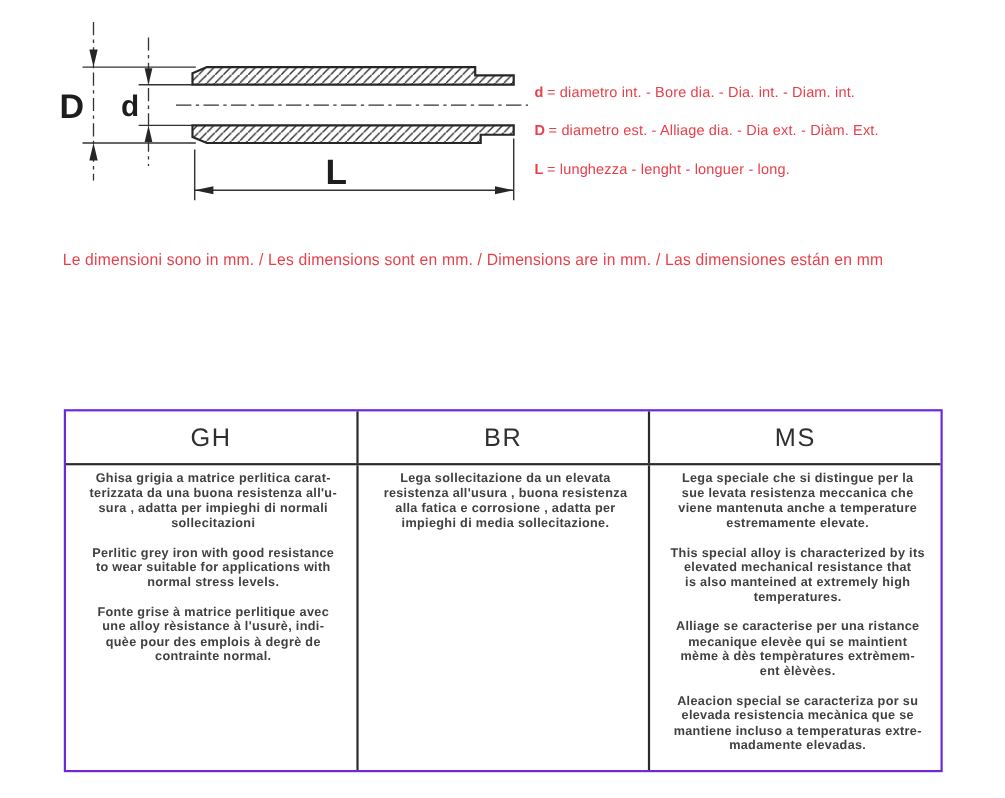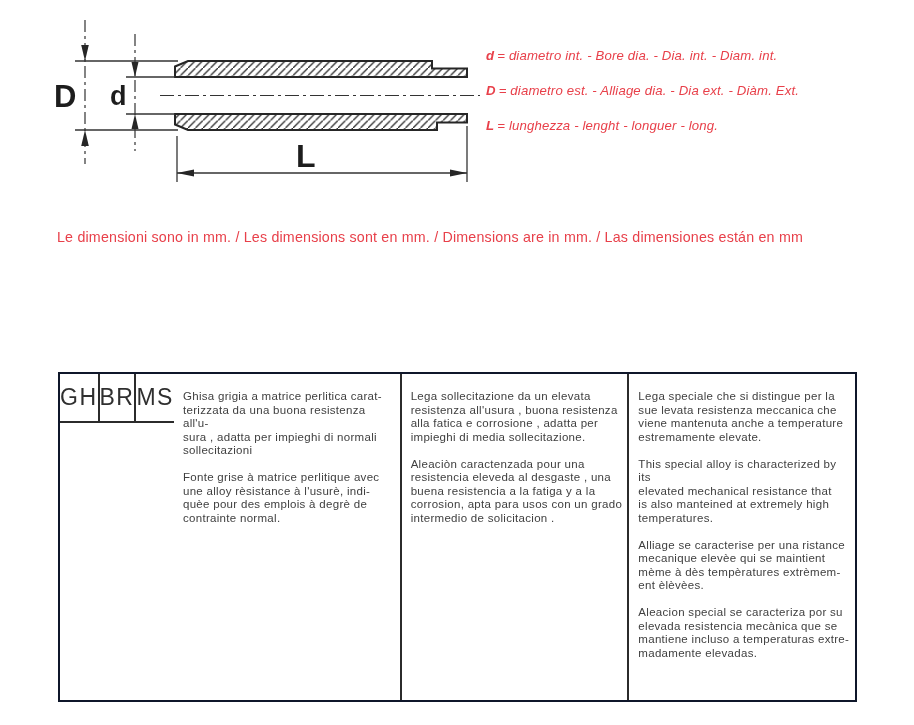--- a/index.html
+++ b/index.html
@@ -4,40 +4,40 @@
 <style>
   html,body{margin:0;padding:0;background:#ffffff;}
   .page{
     position:relative;width:914px;height:725px;background:#ffffff;
     font-family:"Liberation Sans",sans-serif;overflow:hidden;
   }
   
   .diagram{position:absolute;left:38px;top:8px;width:450px;height:198px;}
   .diagram svg{display:block;}
   
-  .legend{position:absolute;left:486px;top:49px;color:#e8404a;font-style:italic;}
+  .legend{position:absolute;left:486px;top:77px;color:#e8404a;}
   .legend-item{height:14px;line-height:14px;margin-bottom:21px;font-size:13.2px;letter-spacing:.15px;white-space:nowrap;}
   .legend-item .sym{font-weight:bold;margin-right:3px;}
   
   .note{
     position:absolute;left:57px;top:228px;color:#e8404a;font-size:15px;
     white-space:nowrap;transform:scaleX(.95);transform-origin:left top;letter-spacing:.2px;
   }
   
   .materials-table{
     position:absolute;left:58px;top:372px;width:795px;height:326px;
-    border:2px solid #0f172a;display:flex;flex-direction:row;
+    border:2px solid #6d28d9;display:flex;flex-direction:column;text-align:center;
   }
   .mt-head{display:flex;height:47px;border-bottom:2px solid #2b2b2b;flex:0 0 auto;}
   .mt-body{display:flex;flex:1 1 auto;}
   .mt-hcell{
     flex:1 1 0;display:flex;align-items:center;justify-content:center;
     font-size:23px;letter-spacing:1.5px;color:#2f2f2f;font-weight:500;
   }
-  .mt-cell{flex:1 1 0;padding:16px 5px 0 9px;overflow:hidden;}
+  .mt-cell{flex:1 1 0;padding:6px 5px 0 9px;overflow:hidden;font-weight:bold;}
   .mt-hcell + .mt-hcell, .mt-cell + .mt-cell{border-left:2px solid #2b2b2b;}
   .mt-cell p{
     margin:0 0 13.5px 0;font-size:11.5px;line-height:13.5px;color:#404040;
     letter-spacing:.3px;white-space:pre-line;
   }
   .dwg-thin{stroke:#333333;fill:none;}
   .dim-label{font-family:"Liberation Sans",sans-serif;font-weight:bold;fill:#1d1d1d;}
 </style>
 </head>
 <body>
@@ -100,35 +100,33 @@
       <div class="mt-hcell">GH</div>
       <div class="mt-hcell">BR</div>
       <div class="mt-hcell">MS</div>
     </div>
     <div class="mt-body">
       <div class="mt-cell">
         <p>Ghisa grigia a matrice perlitica carat-
 terizzata da una buona resistenza all'u-
 sura , adatta per impieghi di normali
 sollecitazioni</p>
+        <p>Perlitic grey iron with good resistance
+to wear suitable for applications with
+normal stress levels.</p>
         <p>Fonte grise à matrice perlitique avec
 une alloy rèsistance à l'usurè, indi-
 quèe pour des emplois à degrè de
 contrainte normal.</p>
       </div>
       <div class="mt-cell">
         <p>Lega sollecitazione da un elevata
 resistenza all'usura , buona resistenza
 alla fatica e corrosione , adatta per
 impieghi di media sollecitazione.</p>
-        <p>Aleaciòn caractenzada pour una
-resistencia eleveda al desgaste , una
-buena resistencia a la fatiga y a la
-corrosion, apta para usos con un grado
-intermedio de solicitacion .</p>
       </div>
       <div class="mt-cell">
         <p>Lega speciale che si distingue per la
 sue levata resistenza meccanica che
 viene mantenuta anche a temperature
 estremamente elevate.</p>
         <p>This special alloy is characterized by its
 elevated mechanical resistance that
 is also manteined at extremely high
 temperatures.</p>

